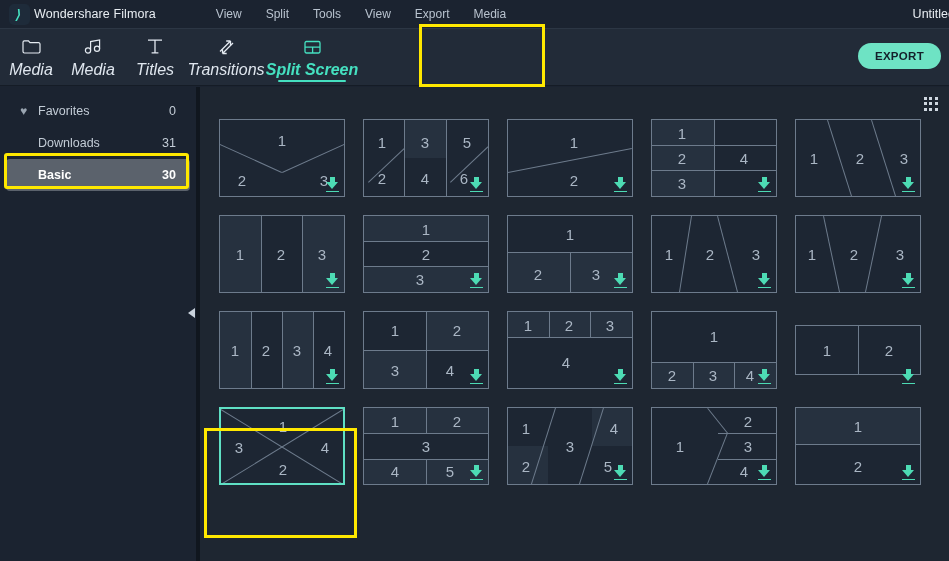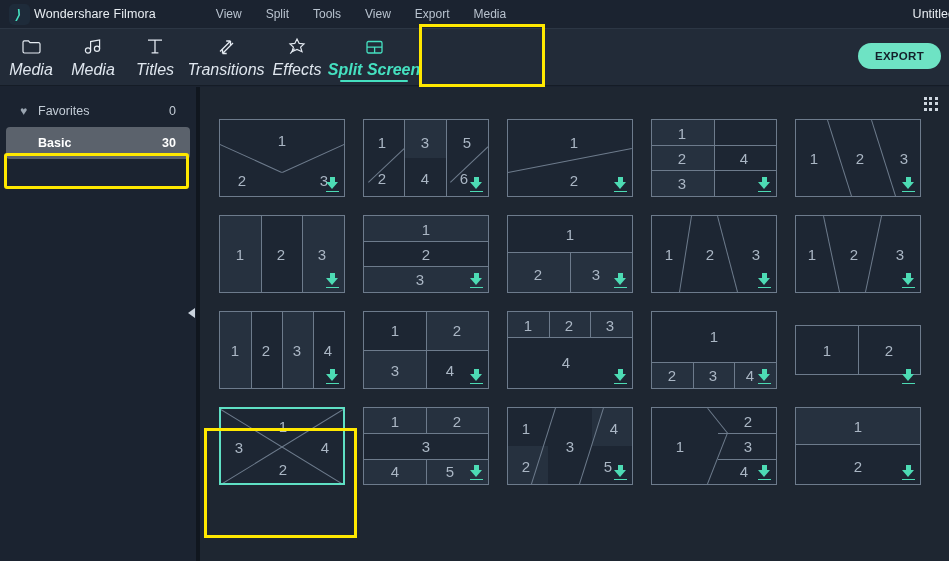--- a/index.html
+++ b/index.html
@@ -207,29 +207,20 @@
     <div class="tool wide">
       <span class="ic">
         <svg width="19" height="19" viewBox="0 0 19 19">
           <path d="M3 14.5L13.5 4M13.5 4H9.2M13.5 4v4.2" fill="none" stroke="#e4eaf1" stroke-width="1.3"></path>
           <path d="M5.5 16.5L16 6M5.5 16.5h4.2M5.5 16.5v-4.2" fill="none" stroke="#e4eaf1" stroke-width="1.3"></path>
         </svg>
       </span>
       <span class="lbl">Transitions</span>
     </div>
 
-    <div class="tool">
-      <span class="ic">
-        <svg width="20" height="19" viewBox="0 0 20 19">
-          <path d="M10 2l2.2 4.4 4.8.5-3.4 3.2 1.4 4.6L10 12.4 5 14.7l1.4-4.6L3 6.9l4.8-.5z" fill="none" stroke="#e4eaf1" stroke-width="1.2"></path>
-          <path d="M7.6 11.6L3.2 16.6" fill="none" stroke="#e4eaf1" stroke-width="1.2"></path>
-        </svg>
-      </span>
-      <span class="lbl">Effects</span>
-    </div>
 
 
     <div class="tool wide active" style="width:92px">
       <span class="ic">
         <svg width="19" height="16" viewBox="0 0 19 16">
           <rect x="2" y="2.5" width="15" height="11.5" rx="1.4" fill="none" stroke="#45e0c0" stroke-width="1.3"></rect>
           <path d="M2 8.2h15M9.6 8.2V14" fill="none" stroke="#45e0c0" stroke-width="1.3"></path>
         </svg>
       </span>
       <span class="lbl">Split Screen</span>
@@ -237,20 +228,24 @@
     </div>
 
     <button class="export-btn">EXPORT</button>
   </div>
 
   <div class="sidebar">
     <div class="side-row" style="margin-top:8px">
       <span class="hicon">♥</span>
       <span class="nm">Favorites</span>
       <span class="ct">0</span>
+    </div>
+    <div class="side-row indent">
+      <span class="nm">Downloads</span>
+      <span class="ct">31</span>
     </div>
     <div class="side-row indent selected">
       <span class="nm">Basic</span>
       <span class="ct">30</span>
     </div>
   </div>
 
   <div class="divider-col"></div>
   <div class="collapse-handle">
       <div class="tri-left"></div>

